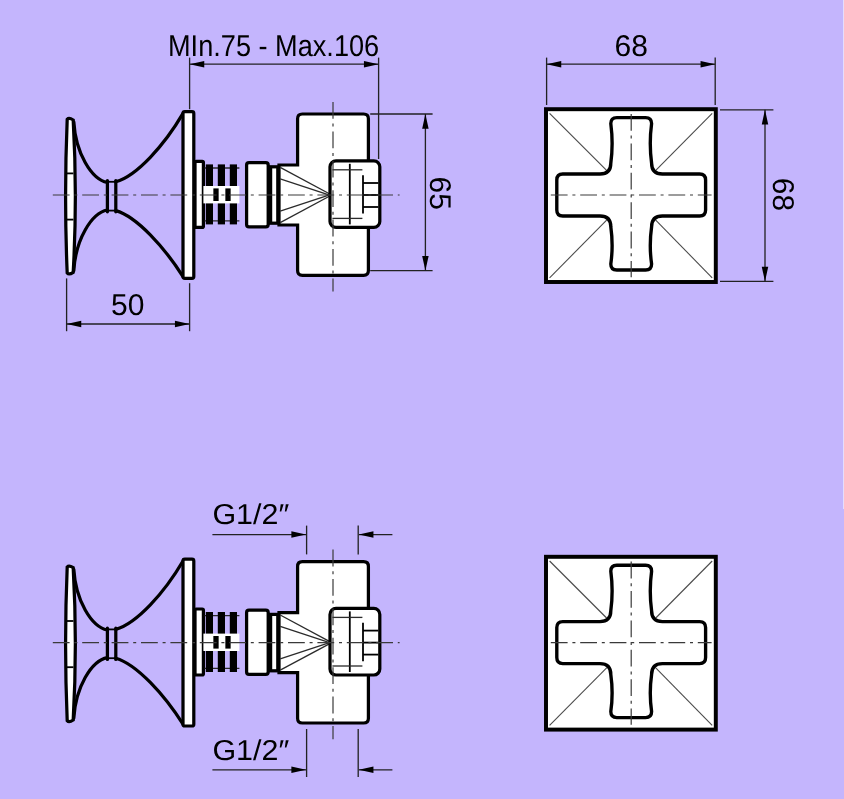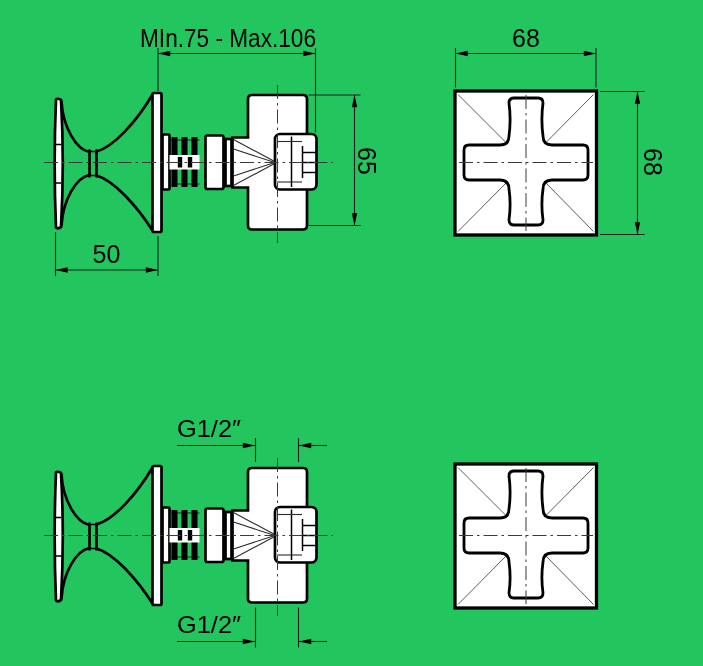--- a/index.html
+++ b/index.html
@@ -1,16 +1,16 @@
 <!DOCTYPE html>
 <html><head>
 <meta charset="utf-8">
 <style>
   html,body{margin:0;padding:0;background:#ffffff;}
-  .canvas{position:relative;width:703px;height:666px;background:#22c55e;overflow:hidden;}
+  .canvas{position:relative;width:703px;height:666px;background:#c4b5fd;overflow:hidden;}
   svg{display:block;}
   .thick{stroke:#000;stroke-width:2.7;fill:none;stroke-linecap:round;}
   .fw{fill:#ffffff;}
   .nf{fill:none;}
   .med{stroke:#000;stroke-width:1.5;fill:none;}
   .thin{stroke:#2b2b2b;stroke-width:1.1;fill:none;}
   .blk{fill:#000;stroke:none;}
   .sq{stroke:#000;stroke-width:3.3;}
   .cross{stroke:#000;stroke-width:2.8;}
   .cl{stroke:#3a3a3a;stroke-width:1;stroke-dasharray:14 4 2.5 4;fill:none;}

